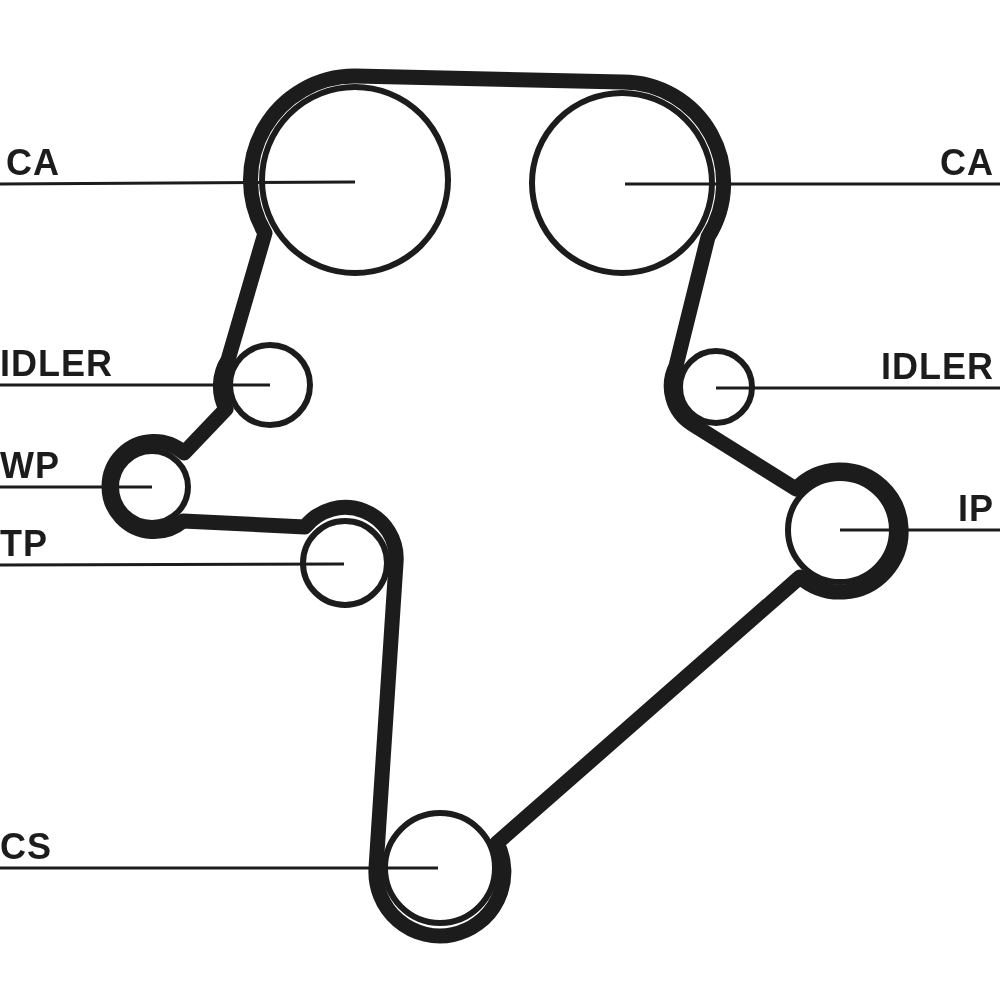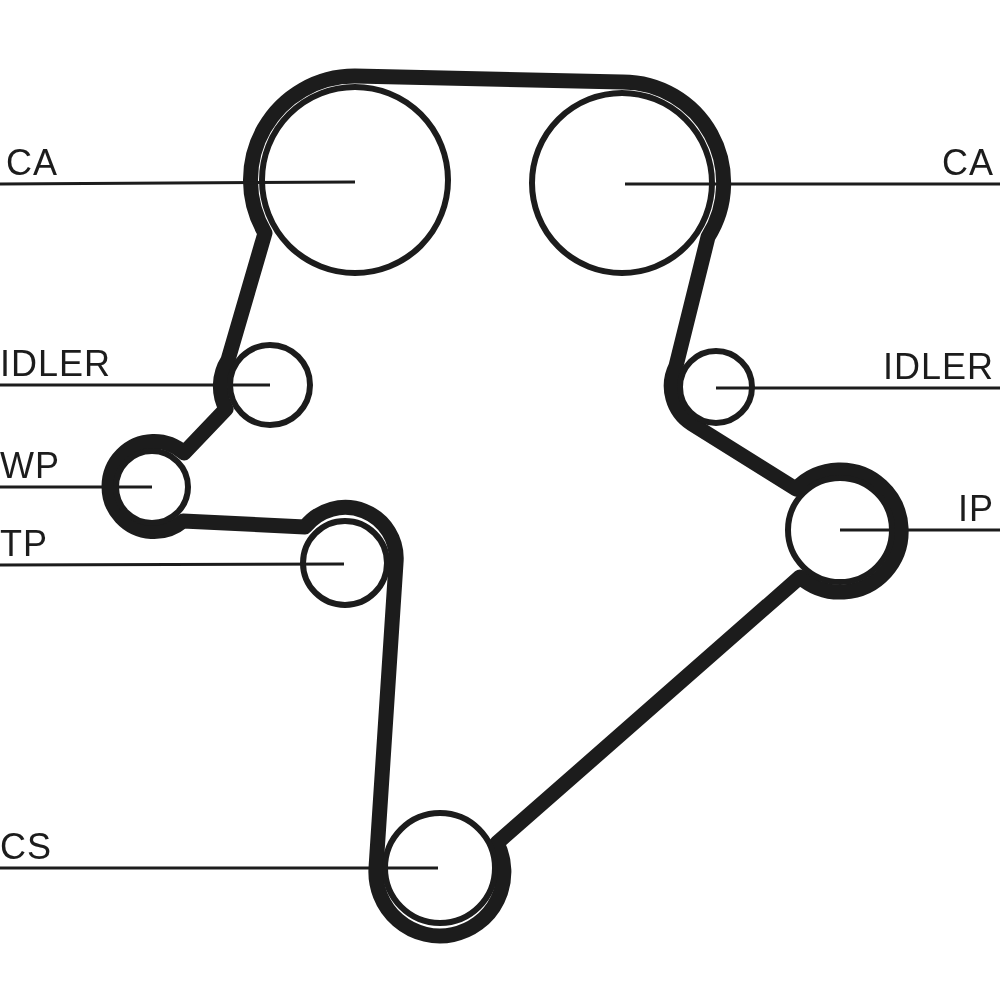--- a/index.html
+++ b/index.html
@@ -9,20 +9,21 @@
     width: 1000px;
     height: 1000px;
     overflow: hidden;
     font-family: "Liberation Sans", sans-serif;
   }
   .stage {
     position: relative;
     width: 1000px;
     height: 1000px;
     background: #ffffff;
+    font-weight: bold;
   }
   svg { display: block; }
   .belt {
     fill: none;
     stroke: #1c1c1c;
     stroke-width: 15;
     stroke-linejoin: round;
   }
   .pulley {
     fill: #ffffff;

